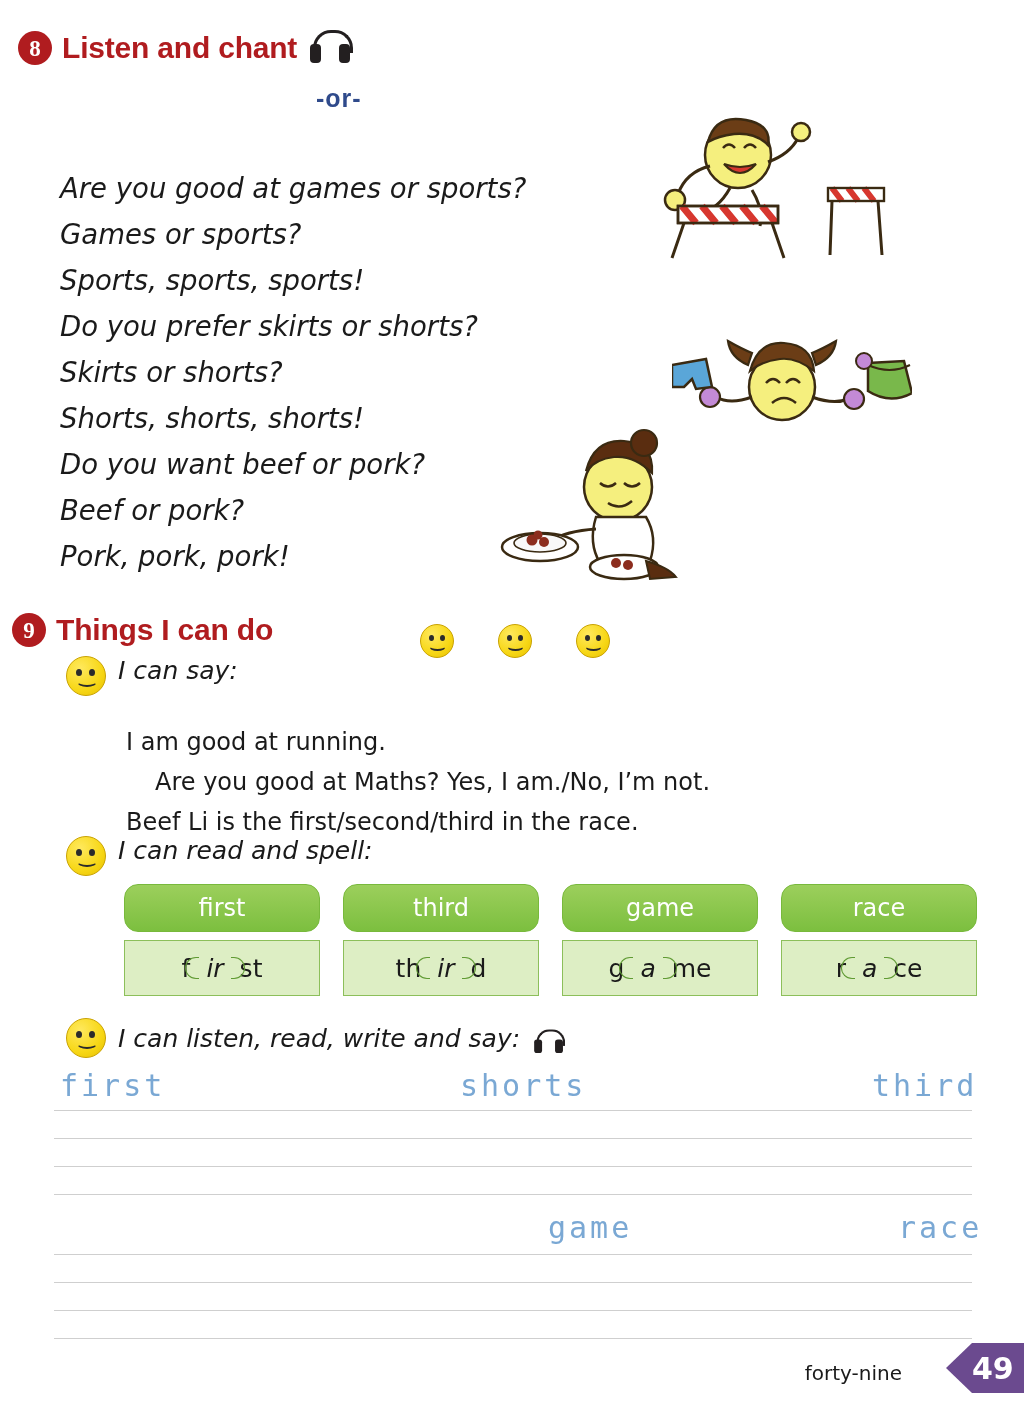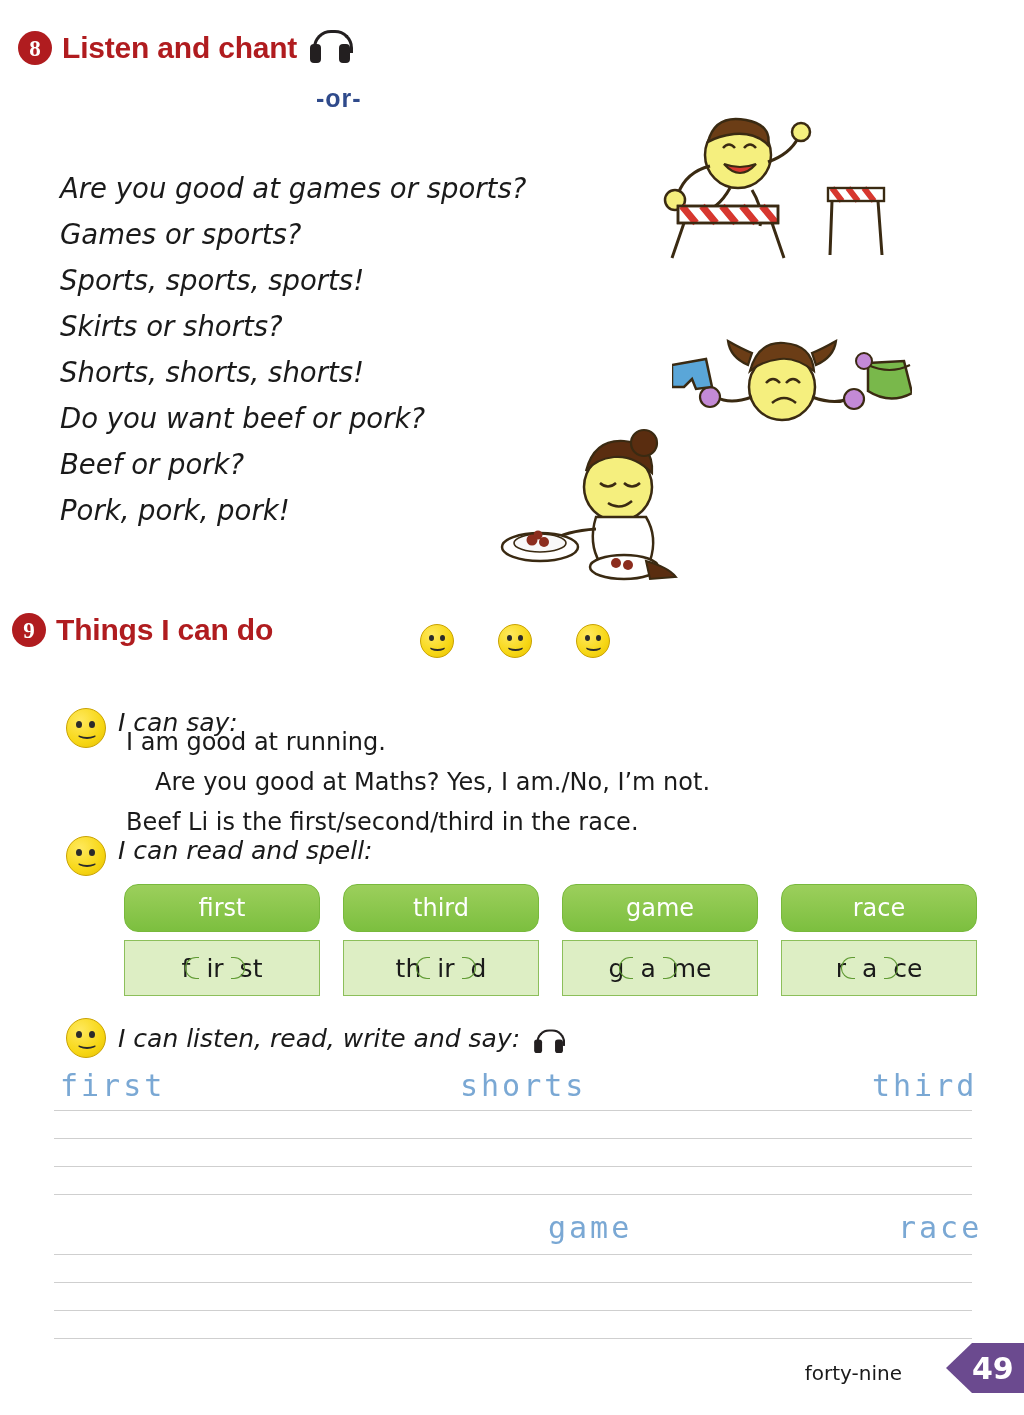--- a/index.html
+++ b/index.html
@@ -198,20 +198,21 @@
     color: #1a1a1a;
     font-family: "DejaVu Sans", sans-serif;
     position: relative;
   }
   .pc-bot .mid {
     position: relative;
     padding: 0 14px;
     display: flex;
     align-items: center;
     justify-content: center;
+    font-style: italic;
   }
   .pc-bot .mid::before,
   .pc-bot .mid::after {
     content: "";
     position: absolute;
     top: 50%;
     width: 13px; height: 20px;
     transform: translateY(-50%);
     border: 1.6px solid #5f9a33;
   }
@@ -288,20 +289,21 @@
       <div class="cupR"></div>
     </div>
   </div>
 
   <div class="or-label" style="left:316px; top:84px;">-or-</div>
 
   <div class="chant">
     <div class="chant-line">Are you good at games or sports?</div>
     <div class="chant-line">Games or sports?</div>
     <div class="chant-line">Sports, sports, sports!</div>
+    <div class="chant-line">Do you prefer skirts or shorts?</div>
     <div class="chant-line">Skirts or shorts?</div>
     <div class="chant-line">Shorts, shorts, shorts!</div>
     <div class="chant-line">Do you want beef or pork?</div>
     <div class="chant-line">Beef or pork?</div>
     <div class="chant-line">Pork, pork, pork!</div>
   </div>
 
   <svg class="illus" style="left:660px; top:110px;" width="250" height="165" viewBox="0 0 250 165">
 
     <circle cx="78" cy="45" r="33" fill="#f5ef7e" stroke="#3a2a12" stroke-width="2.5"></circle>
@@ -402,21 +404,21 @@
         <span class="eye r"></span>
         <span class="mouth"></span>
       </div>
     <div class="smiley sm-32">
         <span class="eye l"></span>
         <span class="eye r"></span>
         <span class="mouth"></span>
       </div>
   </div>
 
-  <div class="cando" style="left:66px; top:708px;">
+  <div class="cando" style="left:66px; top:656px;">
     <div class="smiley sm-38">
         <span class="eye l"></span>
         <span class="eye r"></span>
         <span class="mouth"></span>
       </div>
     <div class="cando-label">I can say:</div>
   </div>
   <div class="cando-sub" style="left:126px; top:722px;">I am good at running.</div>
   <div class="cando-sub" style="left:126px; top:762px;margin-left:29px;">Are you good at Maths? Yes, I am./No, I’m not.</div>
   <div class="cando-sub" style="left:126px; top:802px;">Beef Li is the first/second/third in the race.</div>

